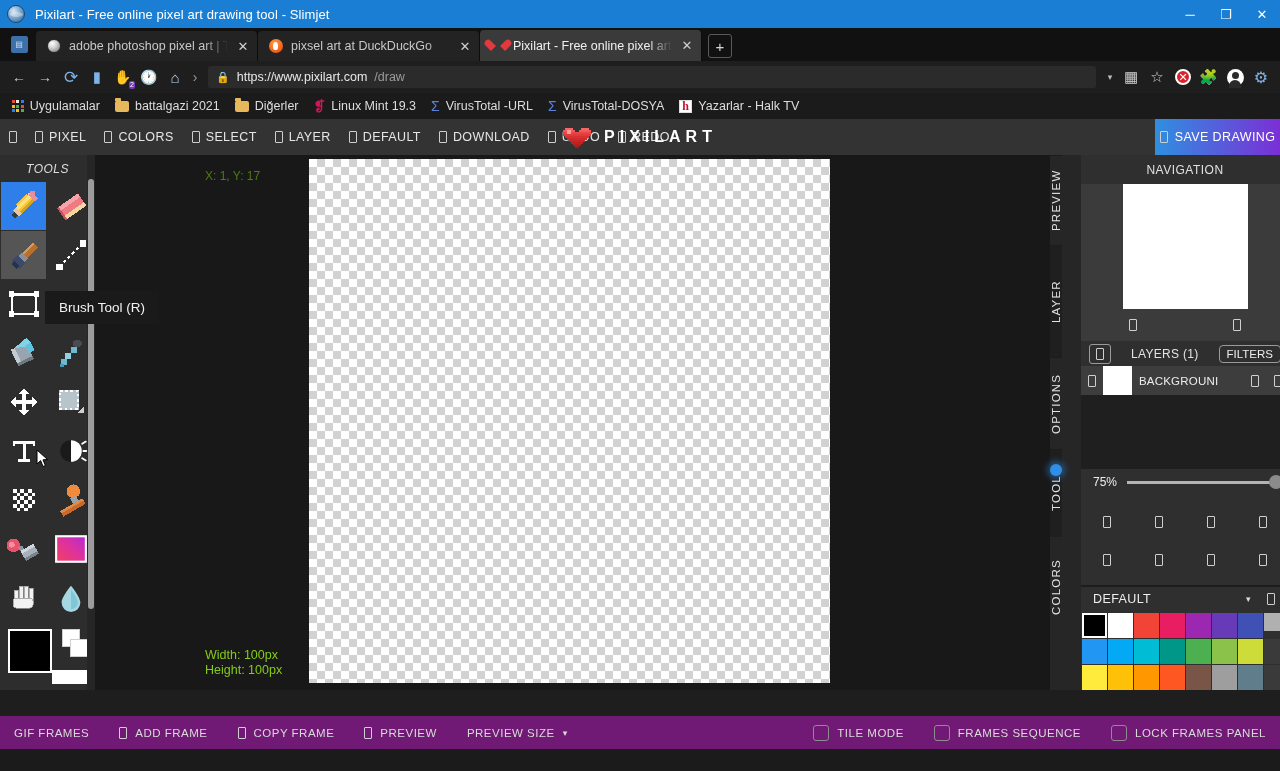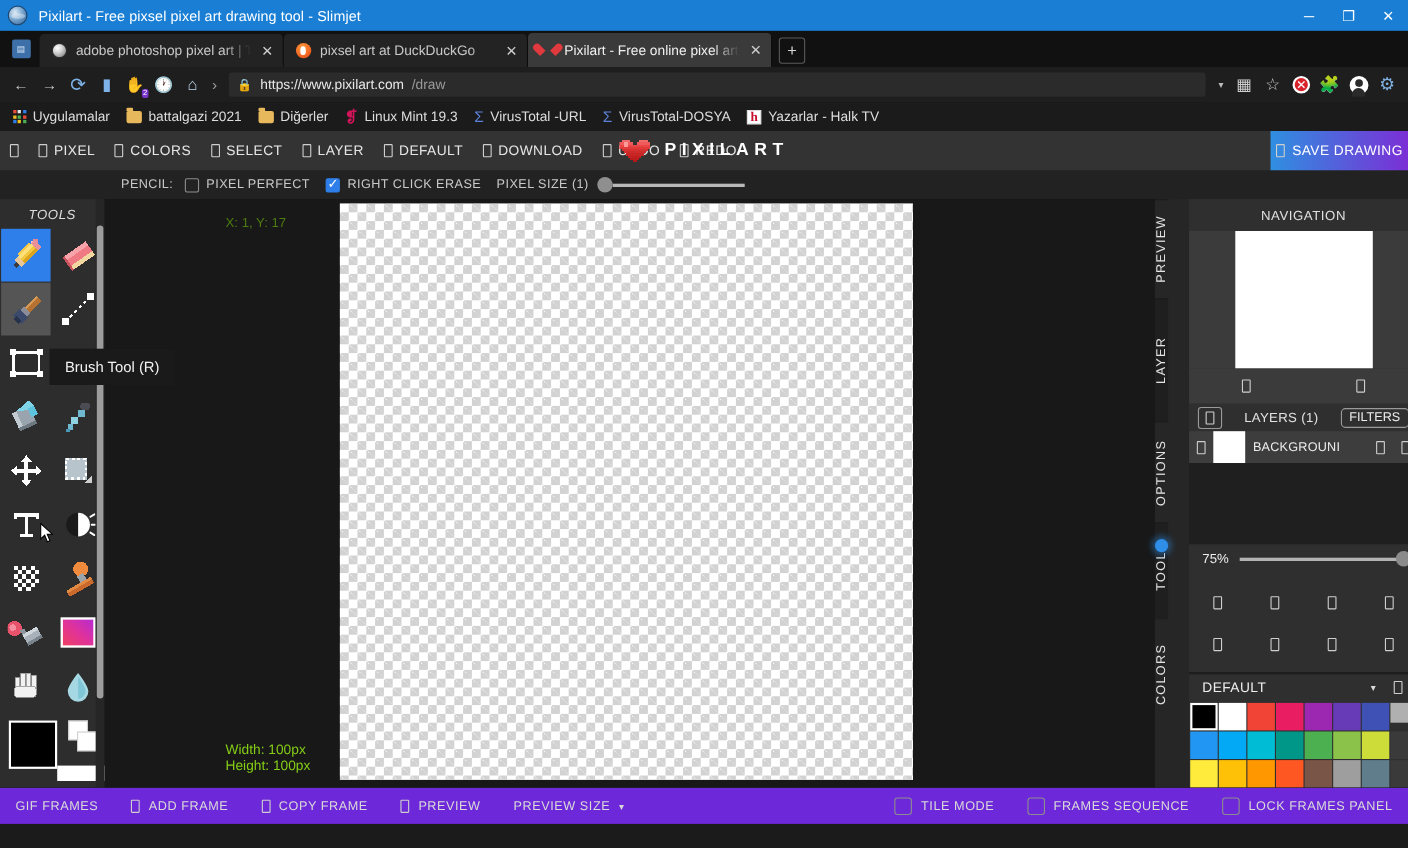--- a/index.html
+++ b/index.html
@@ -188,34 +188,34 @@
   .irow > div{ flex:1 1 0; height:38px; display:flex; align-items:center; justify-content:center;}
   .palhd{ height:30px; display:flex;align-items:center; padding:0 0 0 12px; color:#eee;font-size:12.5px;
      letter-spacing:.4px;}
   .palhd .sp{flex:1 1 auto;}
   .caret{ font-size:9px; color:#ddd; padding-right:16px;}
   .palette{ display:grid; grid-template-columns:repeat(8,25px); gap:1px; padding:1px 0 0 1px;}
   .swt{ width:25px;height:25px;}
   .swt.first{ border:2.5px solid #fff; }
 
   
-  .bottom{ height:33px; background:#6d28d9; display:flex; align-items:center;
+  .bottom{ height:33px; background:#701a75; display:flex; align-items:center;
      color:#d9d9d9; font-size:11.5px; letter-spacing:.5px; padding:0 14px;}
   .bi{ display:flex;align-items:center; gap:8px; margin-right:30px;}
   .bcb{ width:16px;height:16px;border:1.6px solid #8d8d8d;border-radius:3px;}
   .bspacer{ flex:1 1 auto;}
 </style>
 </head>
 <body>
 
 <div class="titlebar">
   <div class="tb-icon">
       <div class="globe"></div>
     </div>
-  <div class="tb-title">Pixilart - Free pixsel pixel art drawing tool - Slimjet</div>
+  <div class="tb-title">Pixilart - Free online pixel art drawing tool - Slimjet</div>
   <div class="wbtns">
     <div class="wbtn">─</div>
     <div class="wbtn">❐</div>
     <div class="wbtn close">✕</div>
   </div>
 </div>
 
 <div class="tabstrip">
   <div class="tabapp">
       <div class="sq">▤</div>
@@ -384,37 +384,20 @@
       </span>
       <span class="txt">PIXILART</span>
     </div>
 
     <div class="savebtn">
       <span class="ph"></span>
       <span>SAVE DRAWING</span>
     </div>
   </div>
 
-  <div class="optbar">
-    <div class="pad"></div>
-    <span style="margin-right:10px">PENCIL:</span>
-    <div class="opt">
-      <span class="cbx"></span>
-      <span>PIXEL PERFECT</span>
-    </div>
-    <div class="opt">
-      <span class="cbx on"></span>
-      <span>RIGHT CLICK ERASE</span>
-    </div>
-    <span>PIXEL SIZE (1)</span>
-    <div class="slider">
-      <span class="knob"></span>
-      <span class="track"></span>
-    </div>
-  </div>
 
   <div class="body">
 
     <div class="tools">
       <div class="tools-hd">TOOLS</div>
       <div class="tgrid">
 
         <div class="tcell sel">
           <svg width="34" height="34" viewBox="0 0 16 16" shape-rendering="crispEdges">
             <rect x="10" y="2" width="3" height="2" fill="#f3c3c9"></rect>

